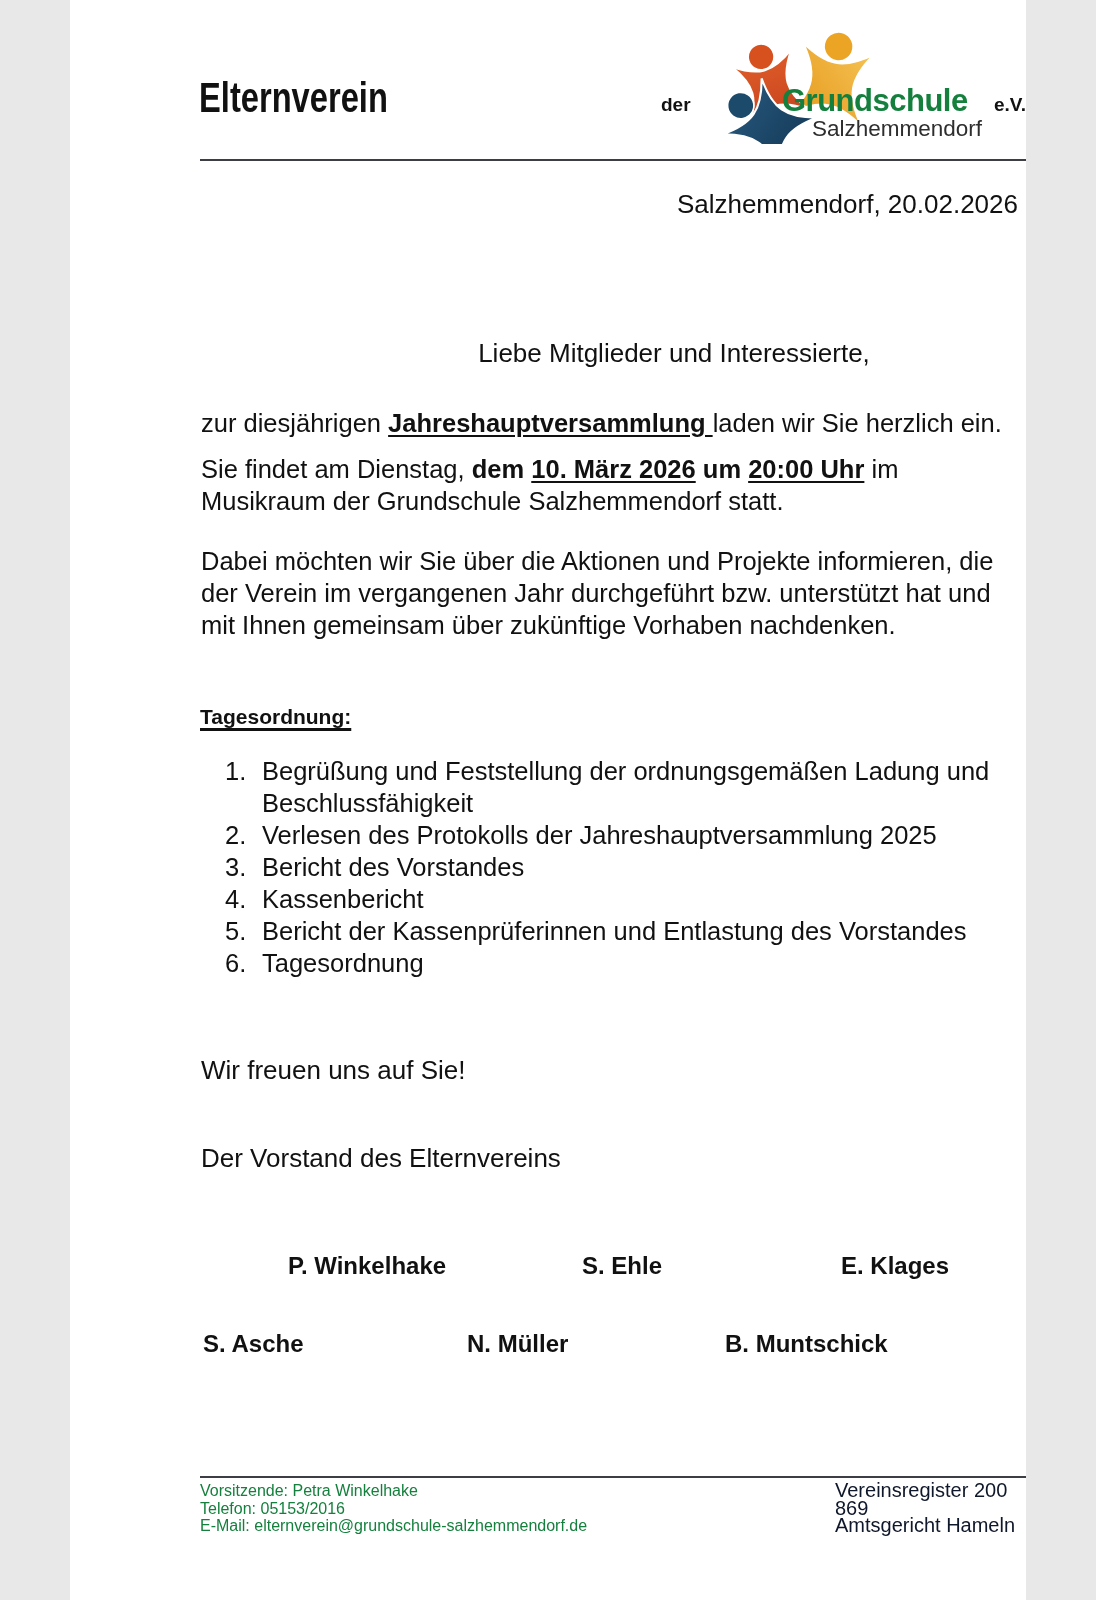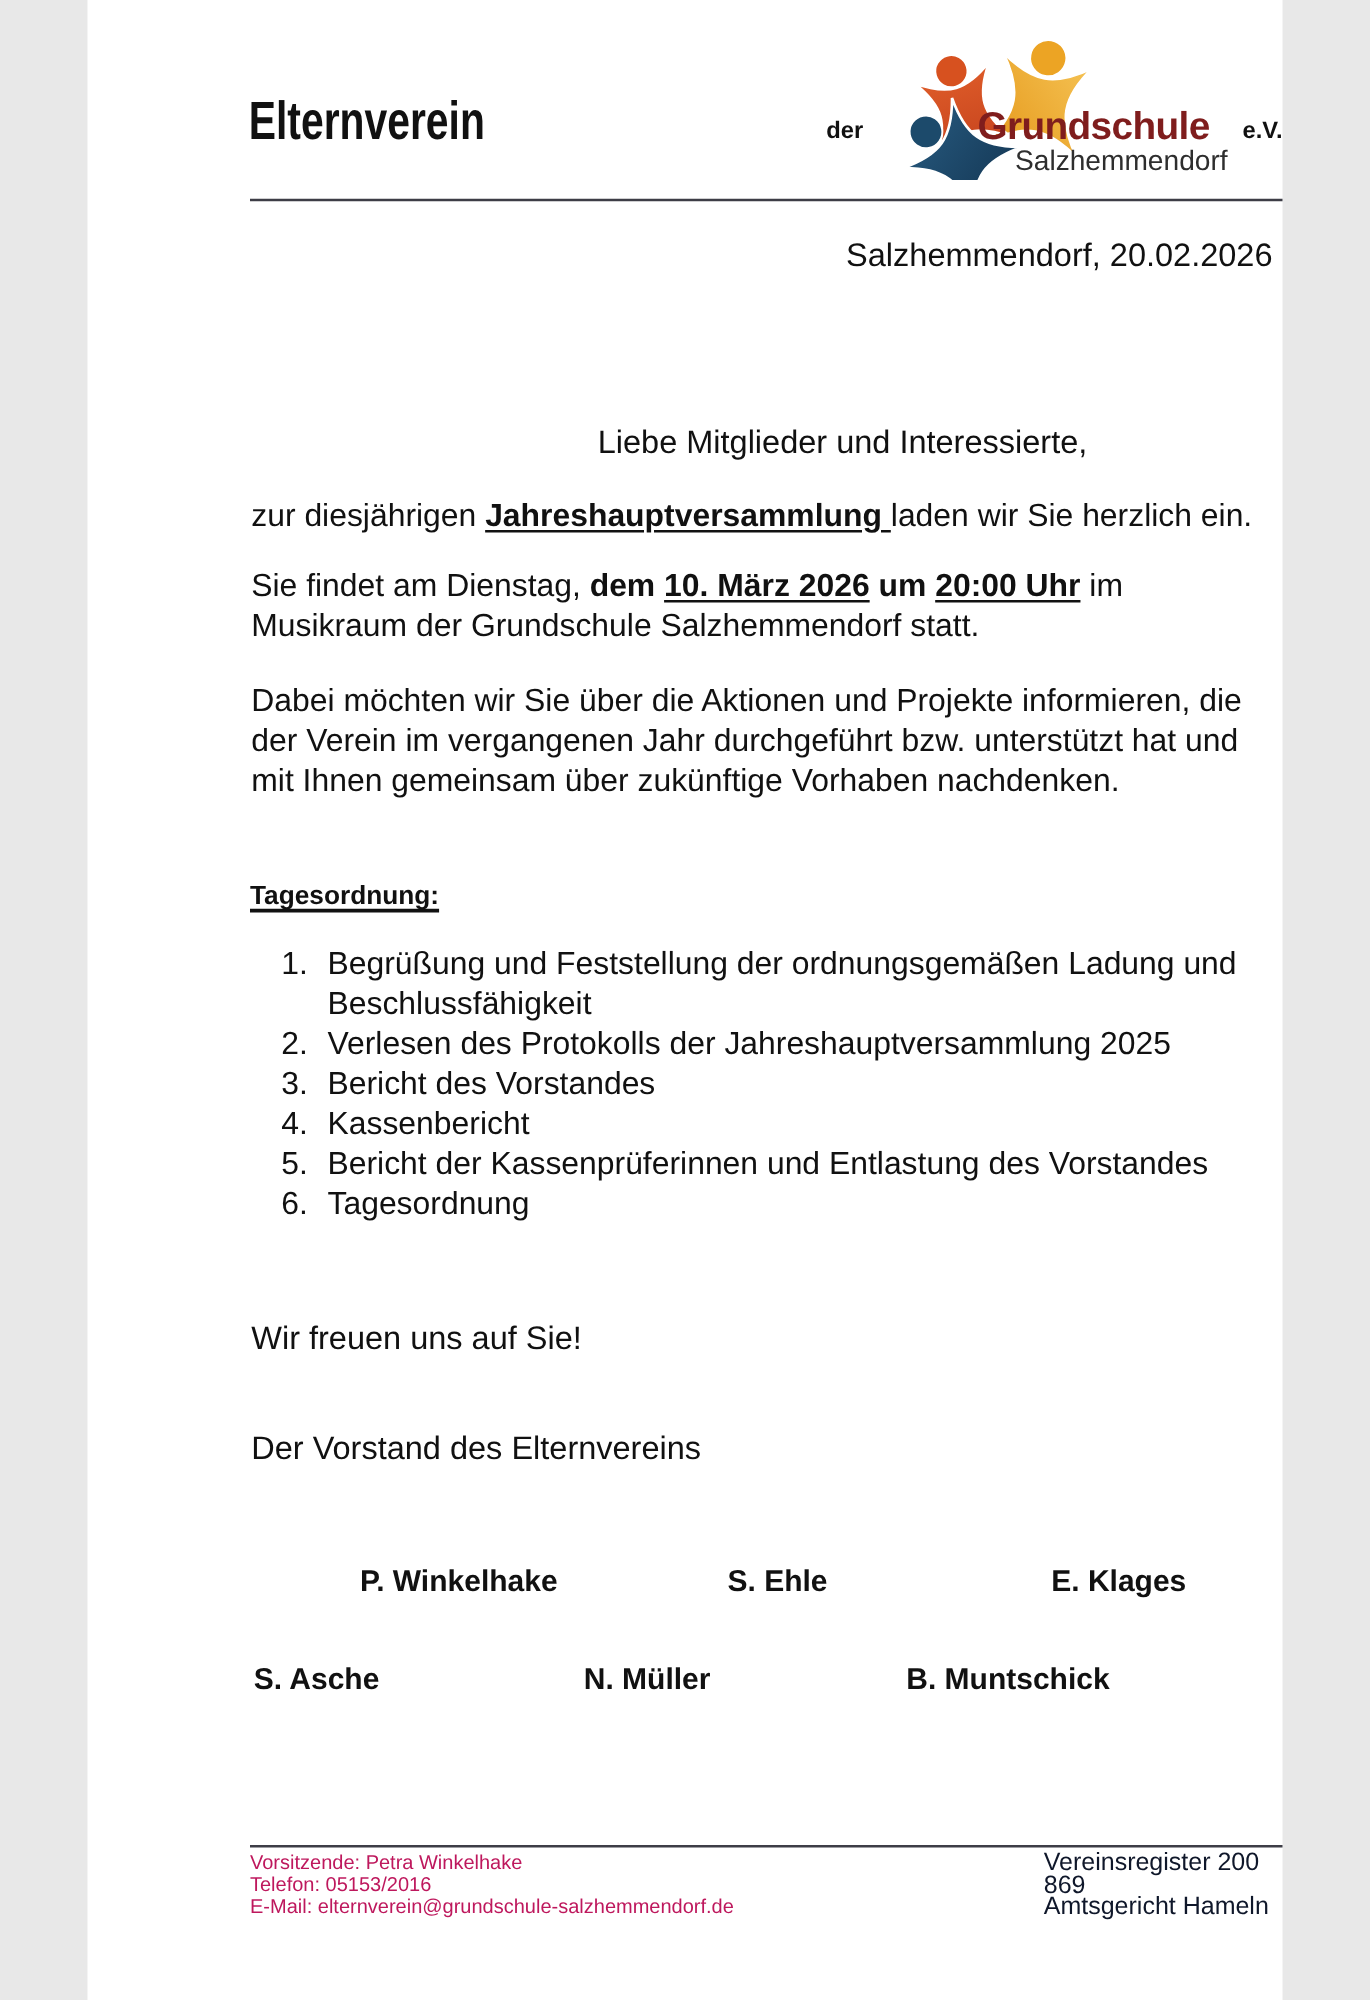--- a/index.html
+++ b/index.html
@@ -11,50 +11,50 @@
   
   .brand {
     position:absolute; left:129px; top:76px;
     font-size:43px; font-weight:bold; line-height:1;
     transform:scaleX(0.76); transform-origin:left top; white-space:nowrap;
   }
   .hdr-der { position:absolute; left:591px; top:94px; font-size:19px; font-weight:bold; }
   .hdr-ev  { position:absolute; left:924px; top:94px; font-size:19px; font-weight:bold; }
   .logo-svg { position:absolute; left:636px; top:26px; z-index:1; }
   .logo-text { position:absolute; left:712px; top:85px; z-index:2; line-height:1; }
-  .logo-school { font-size:31px; font-weight:bold; letter-spacing:-0.5px; color:#7f1d1d; white-space:nowrap; }
+  .logo-school { font-size:31px; font-weight:bold; letter-spacing:-0.5px; color:#15803d; white-space:nowrap; }
   .logo-place  { font-size:22.5px; font-weight:normal; color:#2e2e2e; margin-left:30px; margin-top:2px; white-space:nowrap; }
   .rule { position:absolute; left:130px; width:856px; height:0; border-top:2px solid #3d3d46; }
   .rule-header { top:159px; }
   .rule-footer { top:1476px; width:858px; }
   
   .date-line { position:absolute; left:130px; top:189px; width:818px; text-align:right; font-size:26px; white-space:nowrap; }
   .salutation { position:absolute; left:130px; top:338px; width:840px; box-sizing:border-box; padding-left:108px; text-align:center; font-size:26px; }
   .para { position:absolute; left:131px; font-size:25.5px; line-height:32px; }
-  .p1 { top:397px; white-space:nowrap; }
+  .p1 { top:407px; white-space:nowrap; }
   .p2 { top:453px; }
   .p3 { top:545px; }
   .b { font-weight:bold; }
   .u { text-decoration:underline; text-decoration-thickness:2px; text-underline-offset:3px; }
   .keepsp { white-space:pre; }
   .agenda-h {
     position:absolute; left:130px; top:705px; font-size:21px; font-weight:bold;
     text-decoration:underline; text-decoration-thickness:2.5px; text-underline-offset:4px;
   }
   .agenda { position:absolute; left:130px; top:755px; font-size:25.5px; line-height:32px; margin:0; padding:0; list-style:none; }
   .agenda .item { display:flex; padding-left:25px; }
   .agenda .num { flex:none; width:37px; }
   .agenda .txt { max-width:760px; }
   .closing { position:absolute; left:131px; top:1055px; font-size:26px; }
   .signoff { position:absolute; left:131px; top:1143px; font-size:26px; }
   .sig { position:absolute; font-size:24px; font-weight:bold; white-space:nowrap; }
   .sig-r1-1 { left:218px; top:1252px; } .sig-r1-2 { left:512px; top:1252px; } .sig-r1-3 { left:751px; top:1252px;margin-left:20px; }
   .sig-r2-1 { left:133px; top:1330px; } .sig-r2-2 { left:397px; top:1330px; } .sig-r2-3 { left:655px; top:1330px; }
   
-  .footer-left  { position:absolute; left:130px; top:1482px; font-size:16px; line-height:17.5px; color:#be185d; }
+  .footer-left  { position:absolute; left:130px; top:1482px; font-size:16px; line-height:17.5px; color:#15803d; }
   .footer-right { position:absolute; left:765px; top:1482px; font-size:20px; line-height:17.5px; color:#0f172a; }
 </style>
 </head>
 <body>
 
 <div class="page">
 
   <div class="brand">Elternverein</div>
   <span class="hdr-der">der</span>
 

